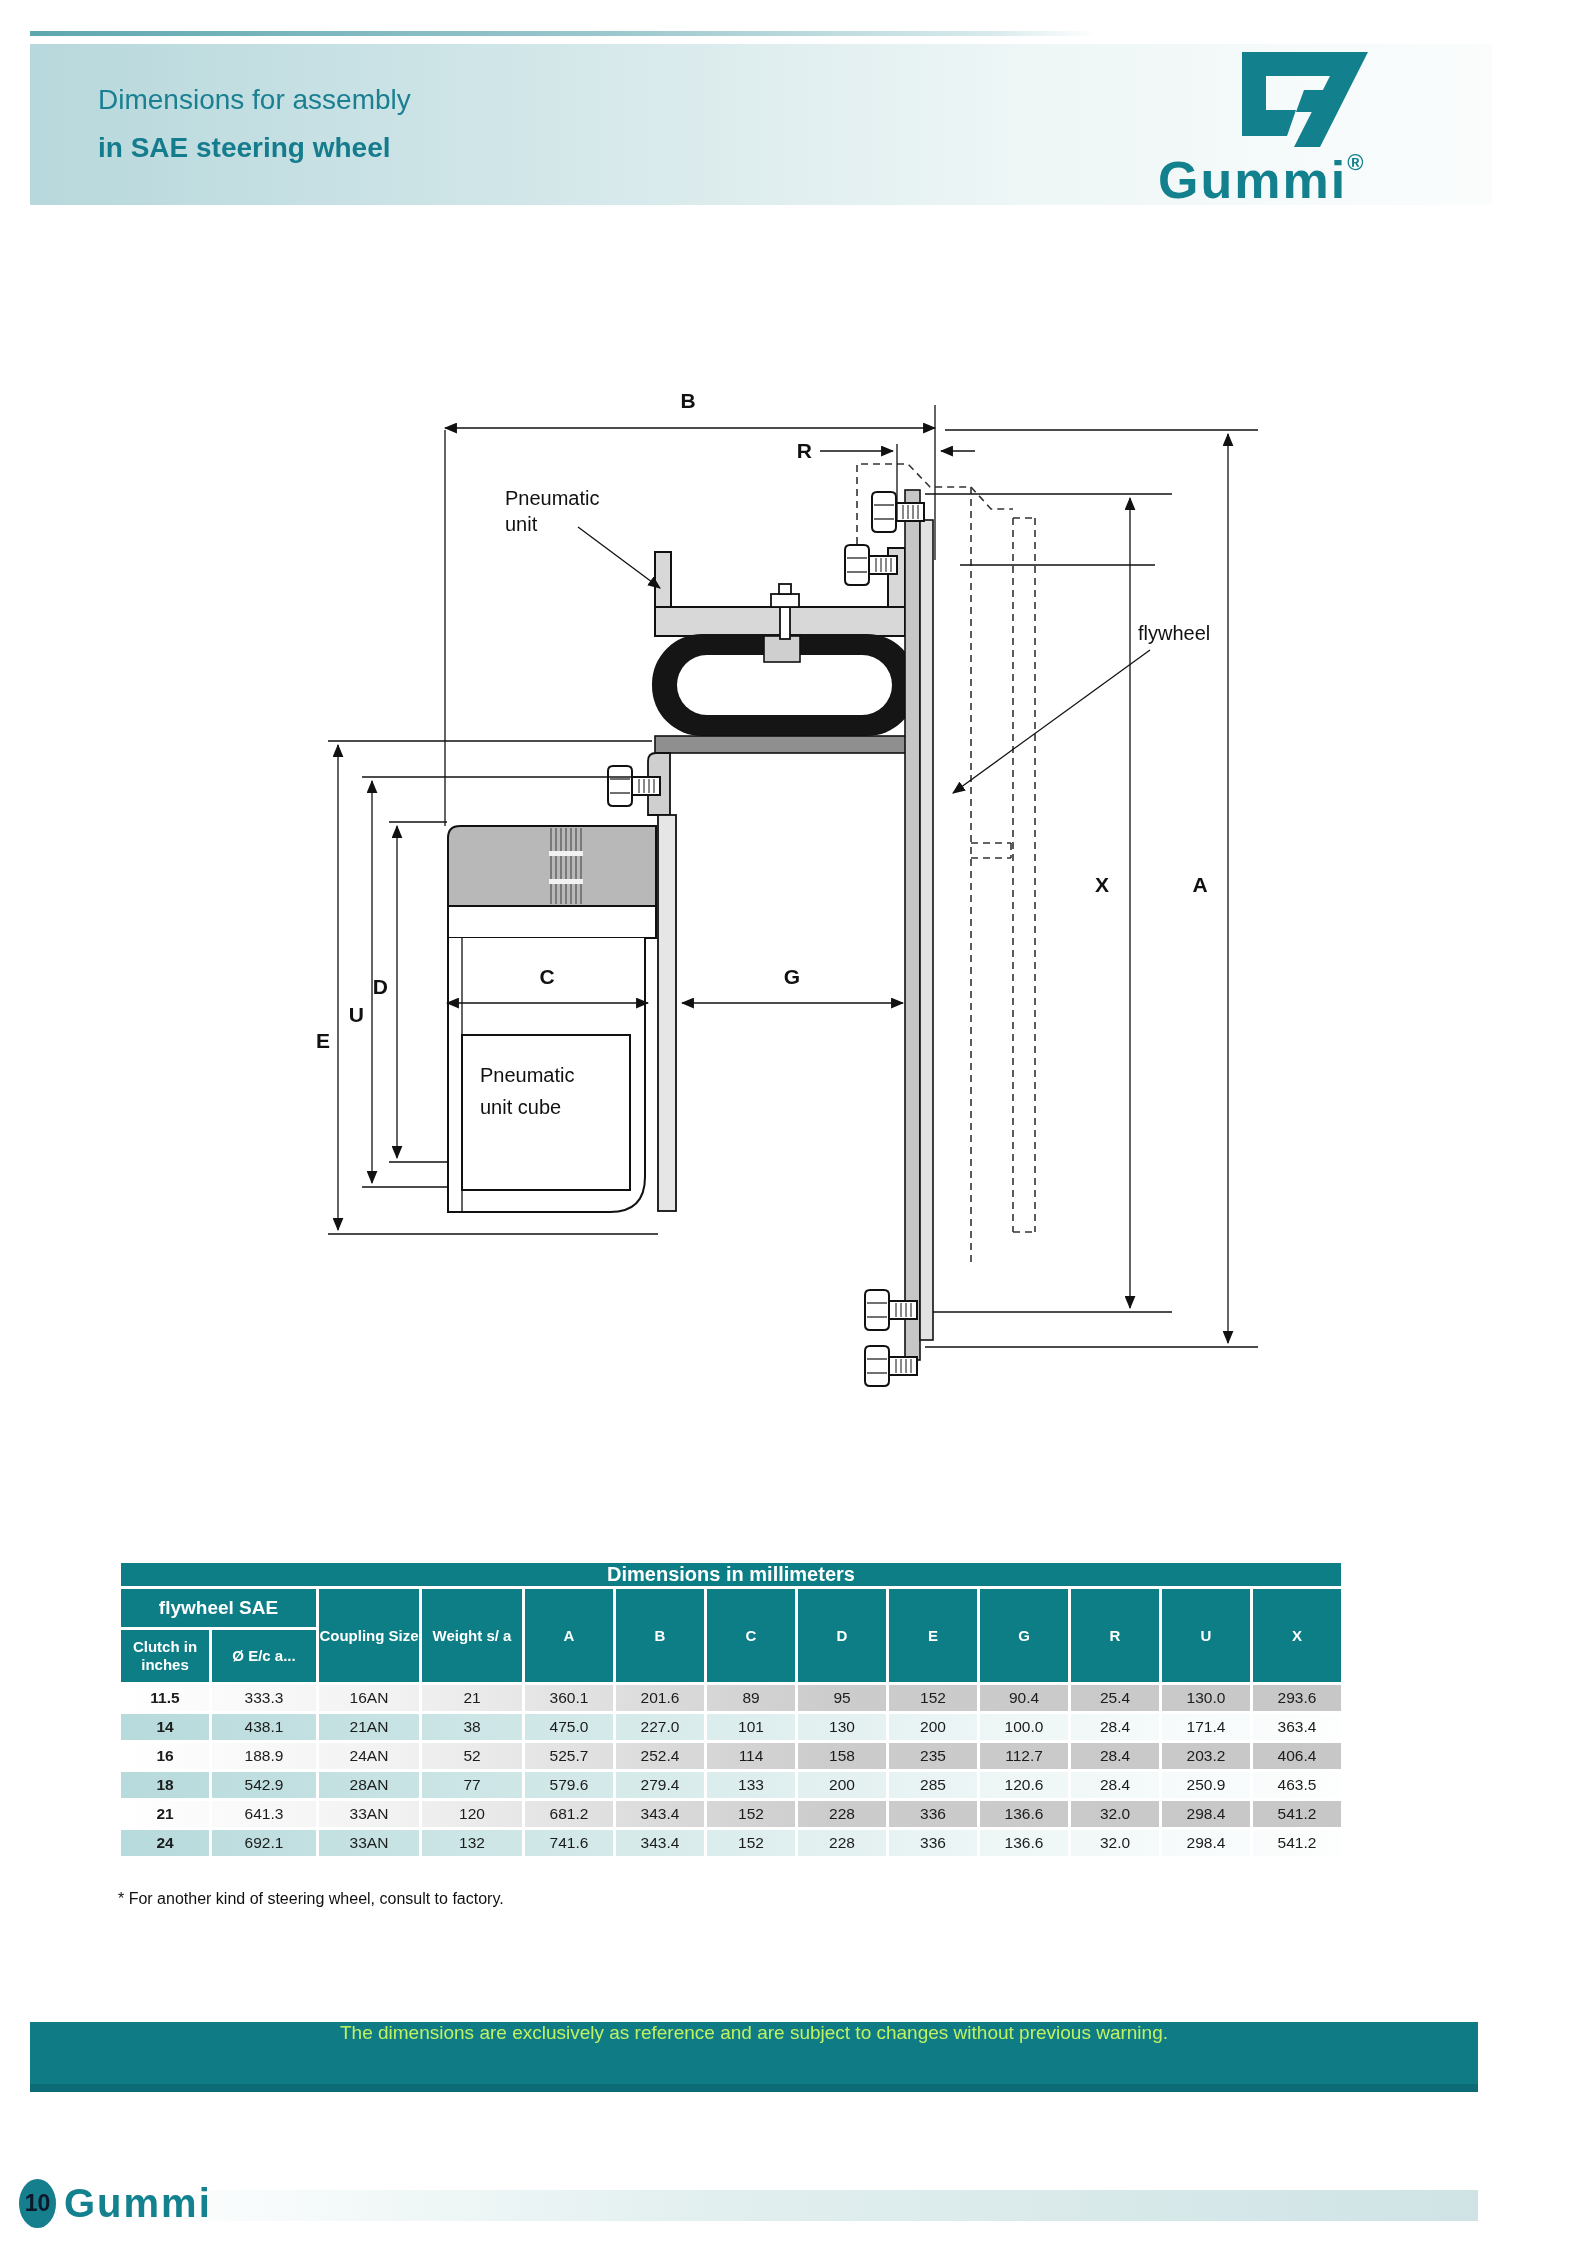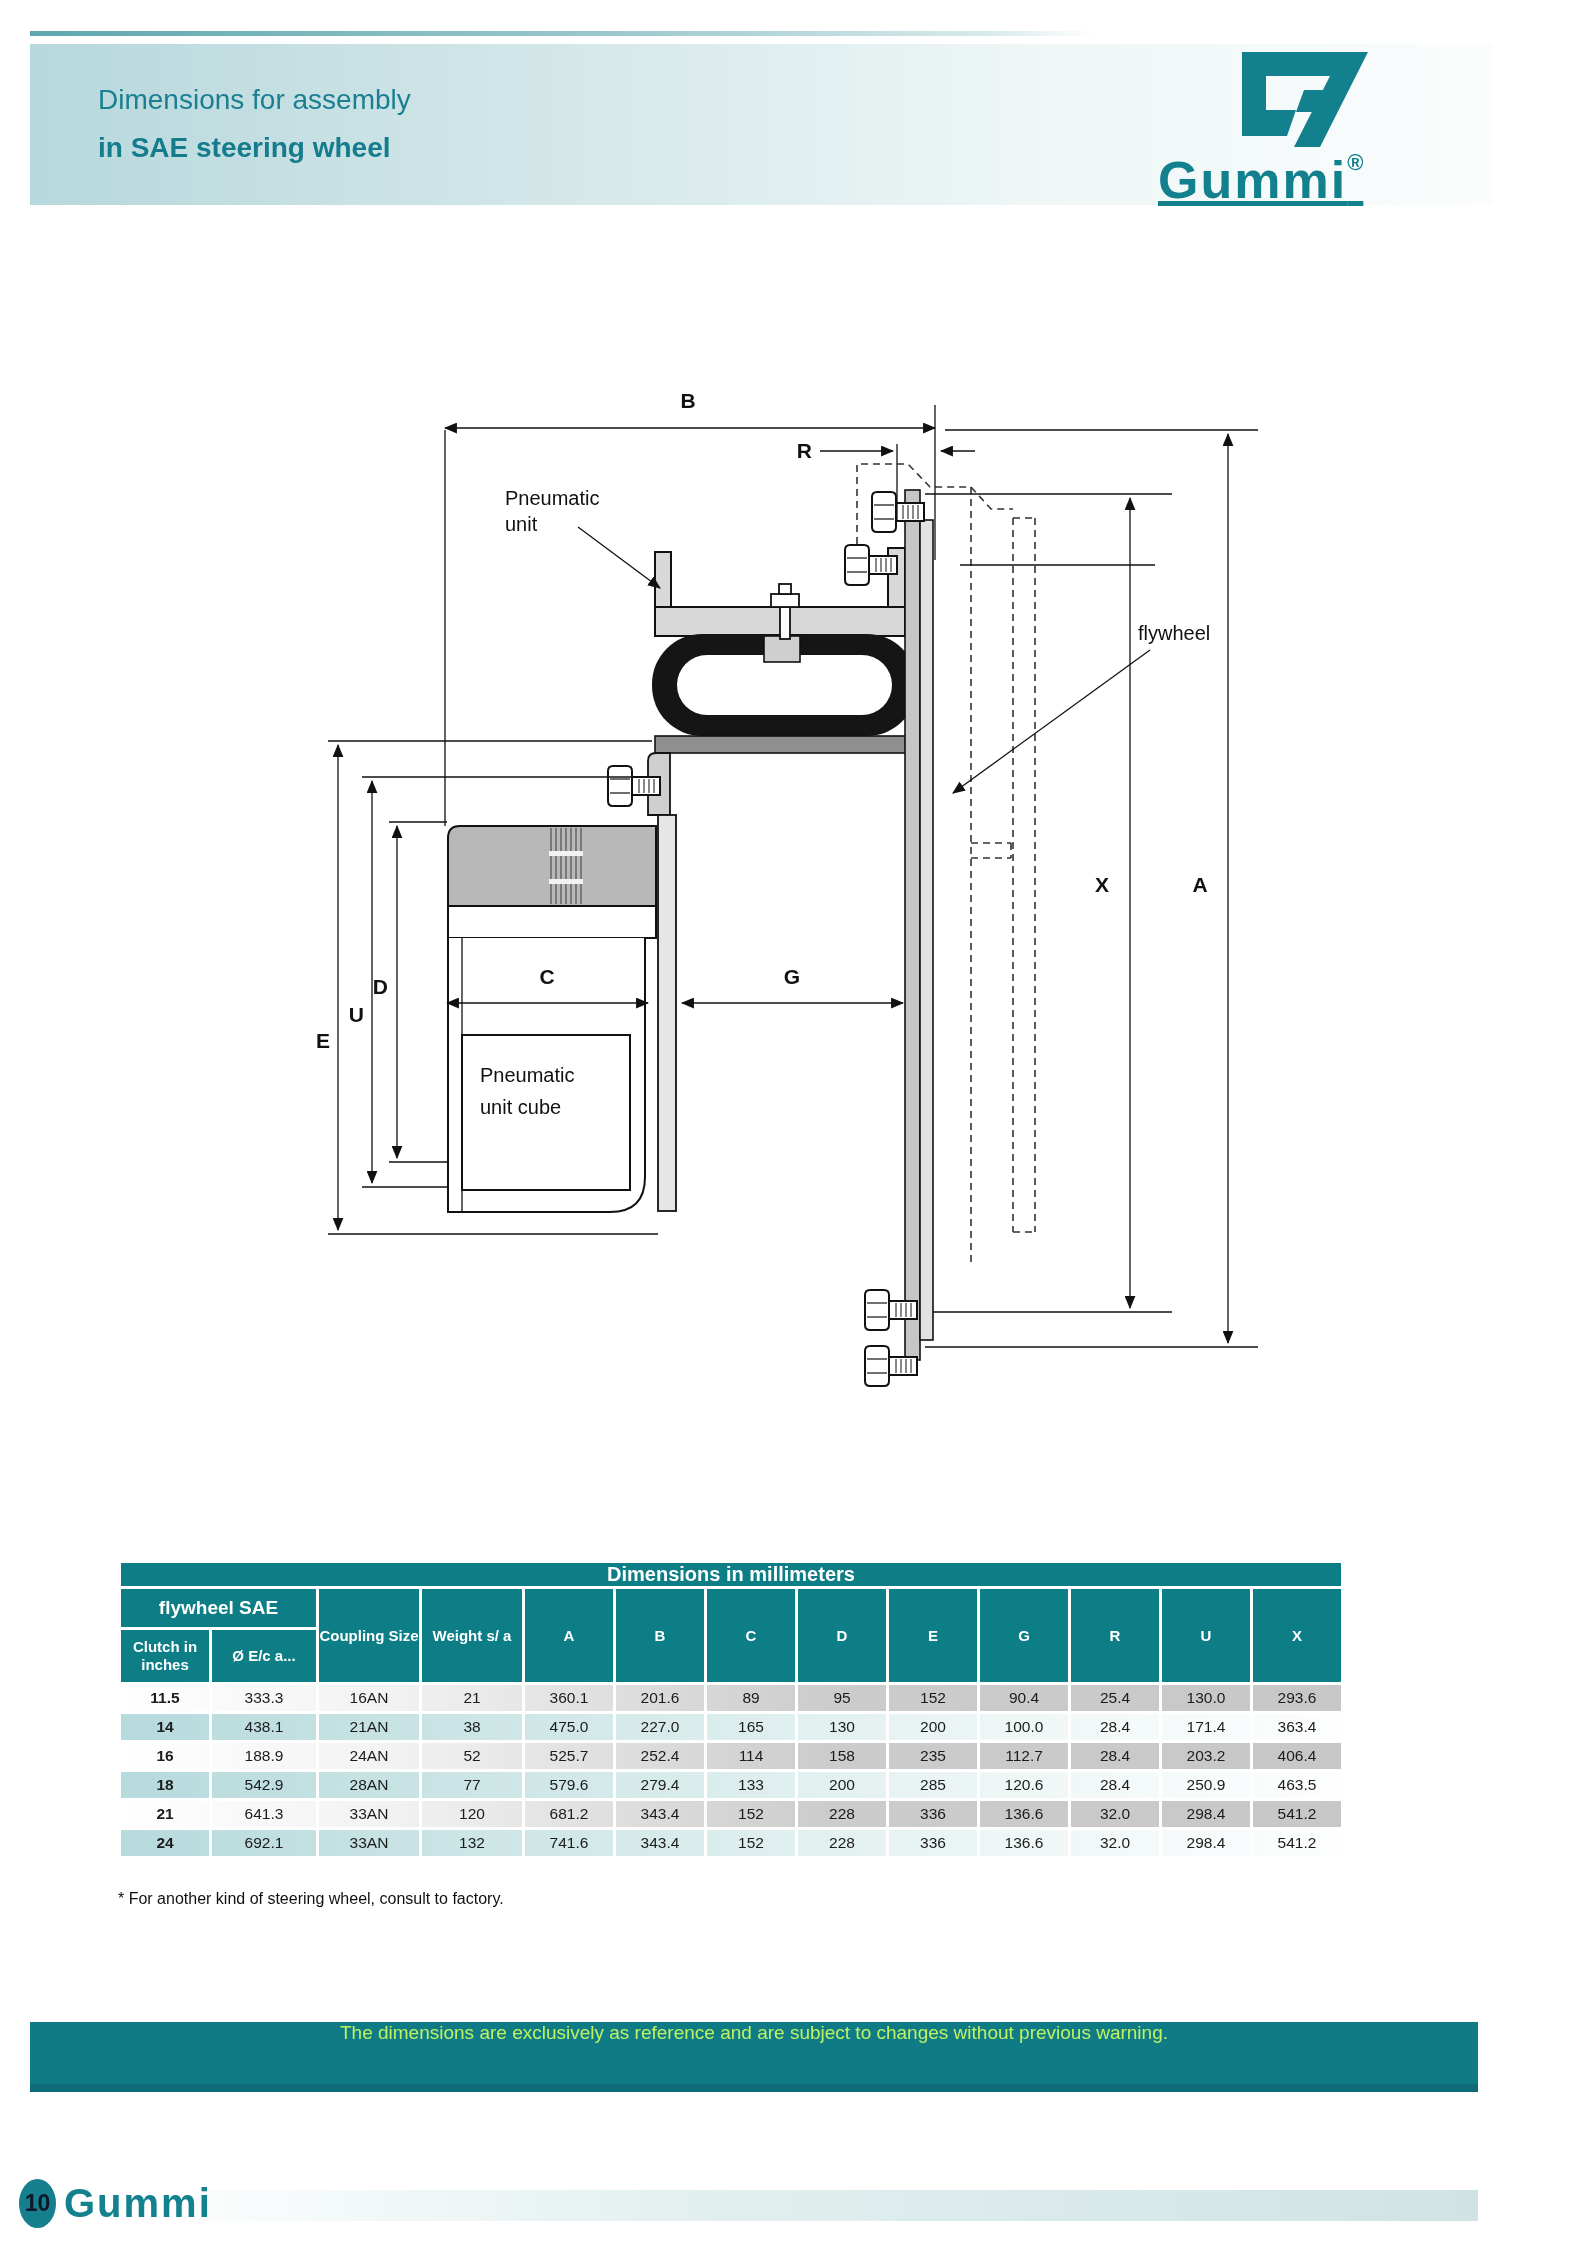--- a/index.html
+++ b/index.html
@@ -8,21 +8,21 @@
 
   
   .top-accent{position:absolute;left:30px;top:31px;width:1067px;height:5px;
     background:linear-gradient(90deg,#5ea7af,#9cc8cd 55%,#d8eaec 90%,rgba(255,255,255,0));}
   .header-banner{position:absolute;left:30px;top:44px;width:1462px;height:161px;
     background:linear-gradient(90deg,#b7d8dc 0%,#d5e8ea 38%,#eef6f6 68%,#fbfdfd 100%);}
   .page-title{position:absolute;left:68px;top:40px;font-size:28px;color:#1b7f92;}
   .page-subtitle{position:absolute;left:68px;top:88px;font-size:28px;font-weight:bold;color:#157c8d;}
   .logo{position:absolute;left:1100px;top:8px;width:370px;height:150px;}
   .logo-word{position:absolute;left:28px;top:100px;font-size:52px;font-weight:800;
-    color:#12808d;letter-spacing:2px;line-height:1;text-decoration:underline;}
+    color:#12808d;letter-spacing:2px;line-height:1;}
   .logo-reg{font-size:22px;vertical-align:28px;font-weight:bold;letter-spacing:0;}
   .logo-gmark{position:absolute;left:108px;top:0px;}
 
   
   .diagram{position:absolute;left:300px;top:380px;width:960px;height:1020px;}
   .diagram text{font-family:"Liberation Sans",sans-serif;fill:#111;}
   .dimlabel{font-size:21px;font-weight:bold;}
   .anno{font-size:20px;}
 
   
@@ -261,21 +261,21 @@
           <td>130.0</td>
           <td>293.6</td>
         </tr>
         <tr class="row-b">
           <td>14</td>
           <td>438.1</td>
           <td>21AN</td>
           <td>38</td>
           <td>475.0</td>
           <td>227.0</td>
-          <td>165</td>
+          <td>101</td>
           <td>130</td>
           <td>200</td>
           <td>100.0</td>
           <td>28.4</td>
           <td>171.4</td>
           <td>363.4</td>
         </tr>
         <tr class="row-a">
           <td>16</td>
           <td>188.9</td>

